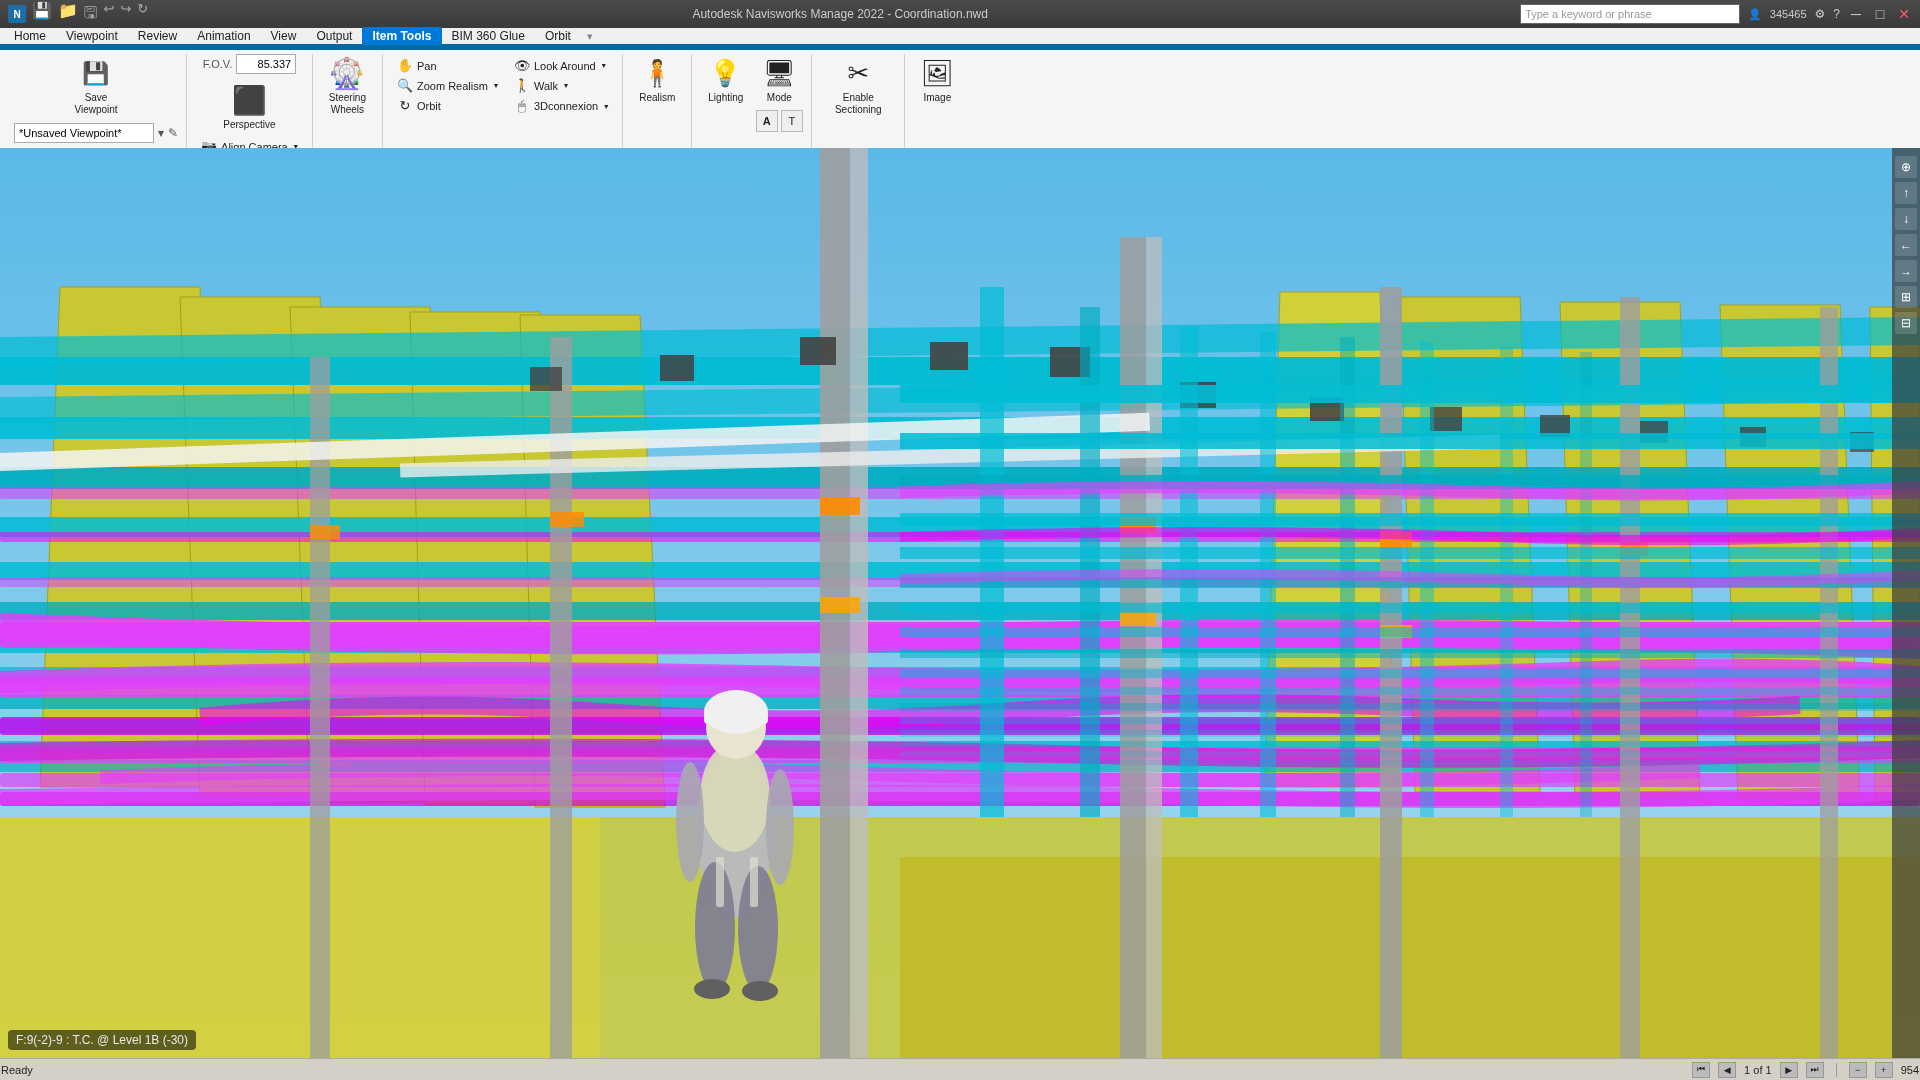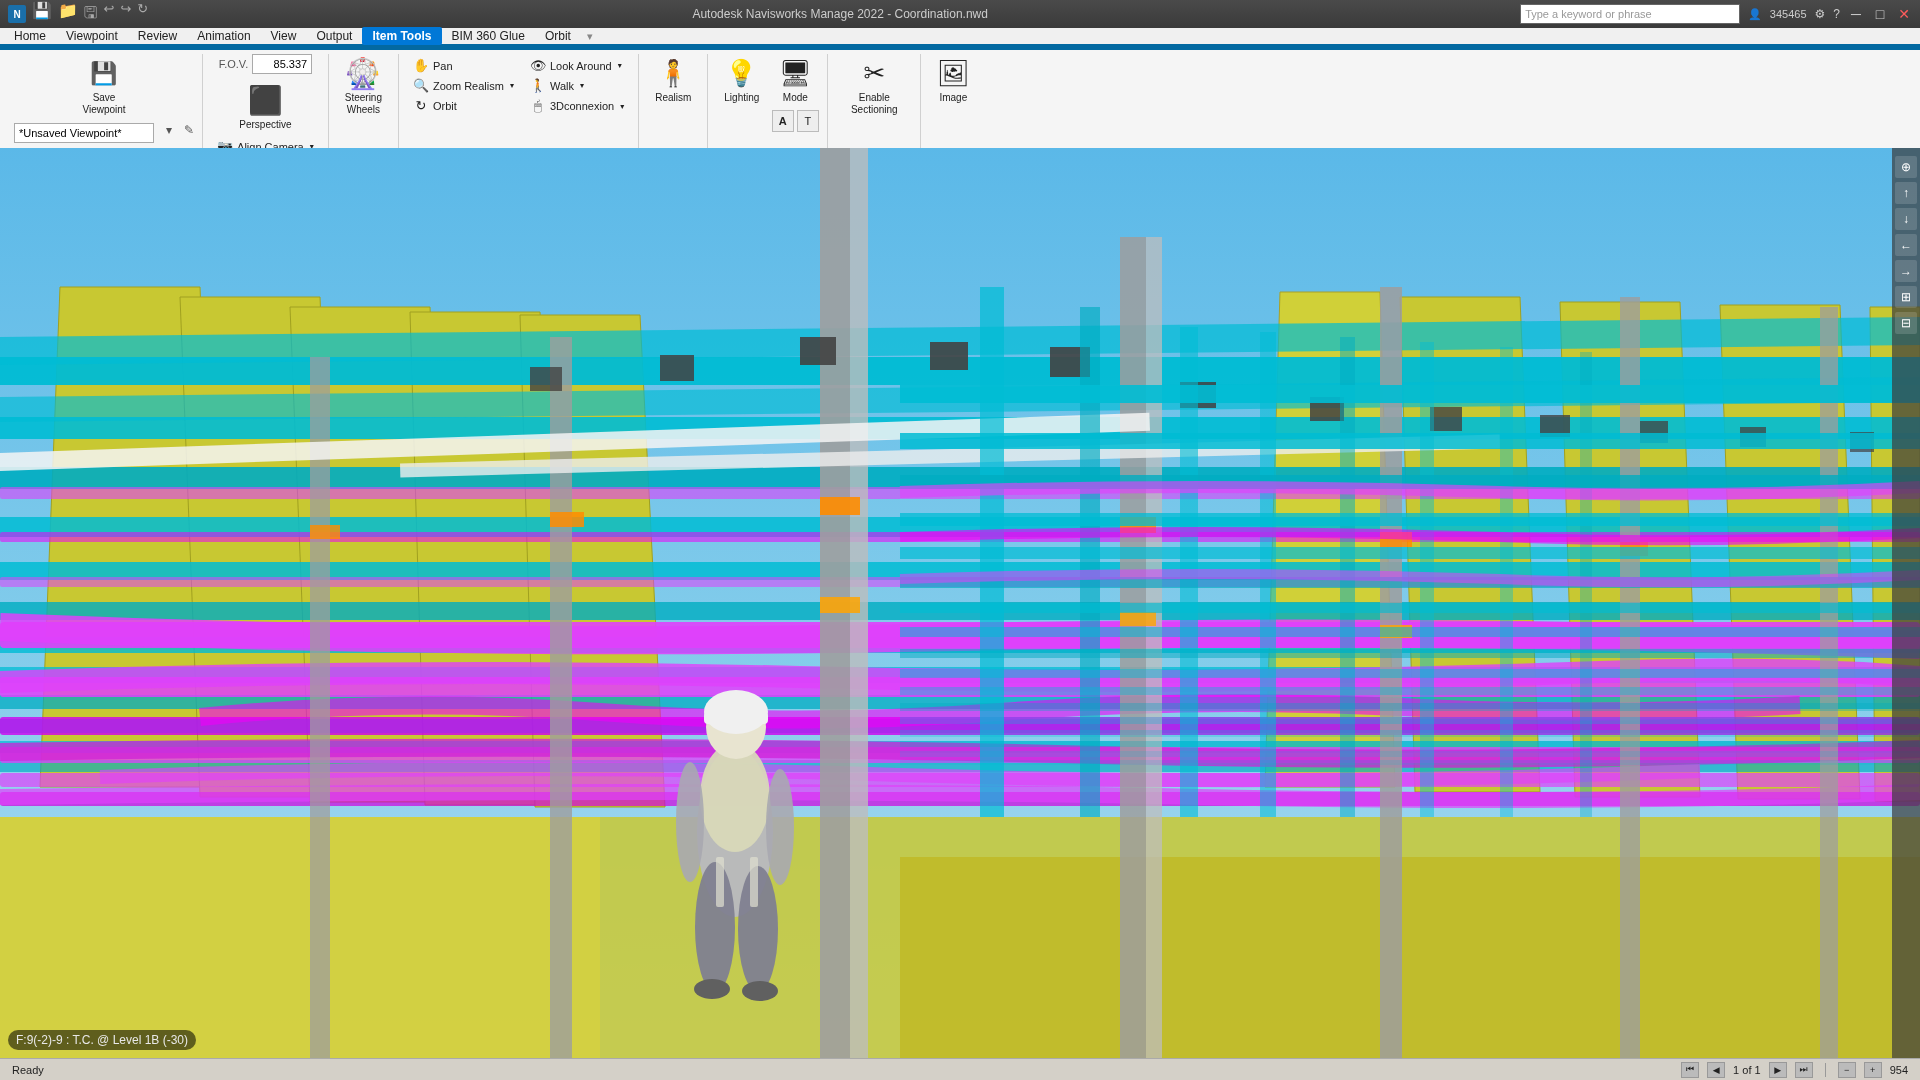--- a/index.html
+++ b/index.html
@@ -134,21 +134,21 @@
     .ribbon-btn-small .s-icon { font-size: 13px; width: 16px; text-align: center; }
 
     .ribbon-small-col {
       display: flex;
       flex-direction: column;
       gap: 1px;
       justify-content: flex-start;
       padding-top: 2px;
     }
     .viewpoint-row {
-      display: flex; align-items: flex-start; gap: 12px; margin-bottom: 3px;
+      display: flex; align-items: center; gap: 4px; margin-bottom: 3px;
     }
     .viewpoint-dropdown {
       background: white; border: 1px solid #aaa; padding: 1px 4px;
       font-size: 11px; width: 140px; height: 20px;
     }
     .playback-controls {
       display: flex; align-items: center; gap: 2px;
     }
     .pb-btn {
       width: 18px; height: 16px; border: 1px solid #bbb; background: #eee;
@@ -182,21 +182,21 @@
       top: 0; left: 0;
     }
 
     
     #statusbar {
       height: 22px;
       background: #d4d0c8;
       border-top: 1px solid #aaa;
       display: flex;
       align-items: center;
-      padding: 0 12px;
+      padding: 0 1px;
       font-size: 11px;
       color: #222;
       gap: 16px;
     }
     .status-left { flex: 1; }
     .status-right {
       display: flex; align-items: center; gap: 8px;
     }
     .status-nav-btn {
       width: 18px; height: 16px; background: #bbb; border: 1px solid #999;
@@ -235,21 +235,21 @@
 
     
     .coord-overlay {
       position: absolute;
       bottom: 8px;
       left: 8px;
       background: rgba(0,0,0,0.55);
       color: #e8e8e8;
       padding: 3px 8px;
       font-size: 12px;
-      border-radius: 10px;
+      border-radius: 4px;
     }
 
     
     .dd-arrow { font-size: 8px; margin-left: 2px; }
   </style>
 </head>
 <body>
 
 <div id="titlebar">
   <div class="app-icon">N</div>

